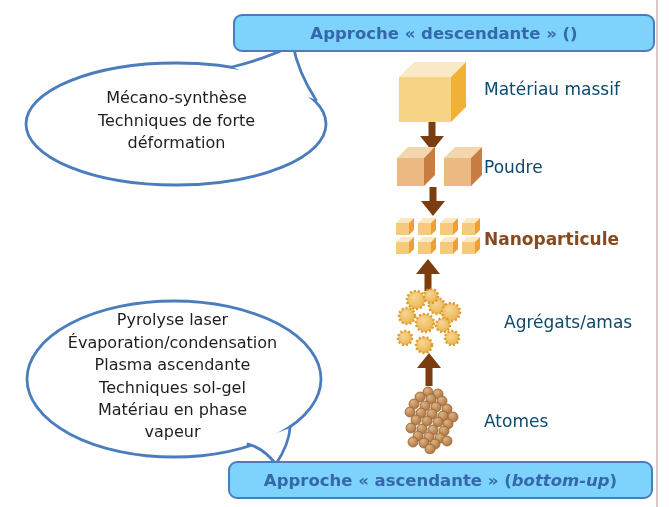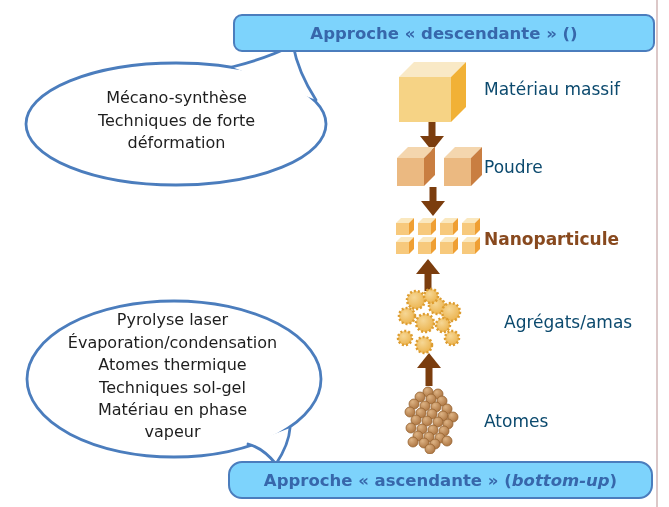--- a/index.html
+++ b/index.html
@@ -12,21 +12,21 @@
     background:#dcc8c8;
   }
   .approach-box {
     position:absolute; display:flex; align-items:center; justify-content:center;
     border:2.5px solid #4b7dbd; border-radius:9px; background:#7dd3fc;
     color:#3767ab; font-weight:bold; font-size:16.5px; white-space:pre;
     z-index:3;
   }
   .approach-box .it { font-style:italic; }
   .box-top    { left:233px; top:14px;  width:418px; height:34px; }
-  .box-bottom { left:228px; top:461px; width:421px; height:34px;border-radius:14px; }
+  .box-bottom { left:228px; top:461px; width:421px; height:34px; }
   .bubble-svg { position:absolute; z-index:1; }
   .bubble-text {
     position:absolute; z-index:2; display:flex; flex-direction:column;
     align-items:center; justify-content:center; text-align:center;
     color:#1e1e1e; font-size:16px; line-height:22.4px;
   }
   .bt-top    { left:36px; top:76px;  width:281px; height:90px;  }
   .bt-bottom { left:32px; top:309px; width:281px; height:135px; }
   .stage-icon { position:absolute; z-index:1; }
   .stage-label {
@@ -54,21 +54,21 @@
 
   <div class="bubble-text bt-top">
     <div>Mécano-synthèse</div>
     <div>Techniques de forte</div>
     <div>déformation</div>
   </div>
 
   <div class="bubble-text bt-bottom">
     <div>Pyrolyse laser</div>
     <div>Évaporation/condensation</div>
-    <div>Atomes thermique</div>
+    <div>Plasma ascendante</div>
     <div>Techniques sol-gel</div>
     <div>Matériau en phase</div>
     <div>vapeur</div>
   </div>
 
   <div class="approach-box box-top">
     <span>Approche « descendante » (</span><span>)</span>
   </div>
 
   <div class="approach-box box-bottom">

